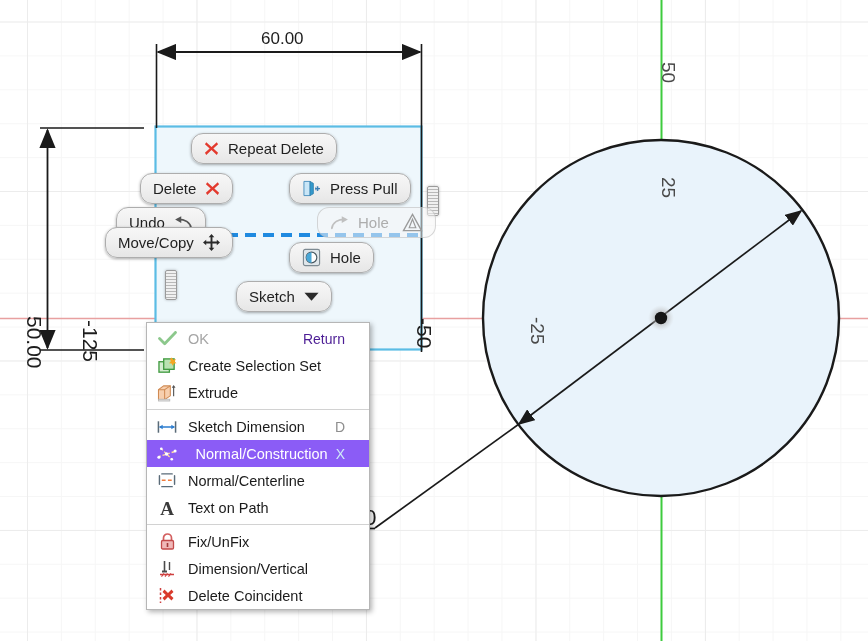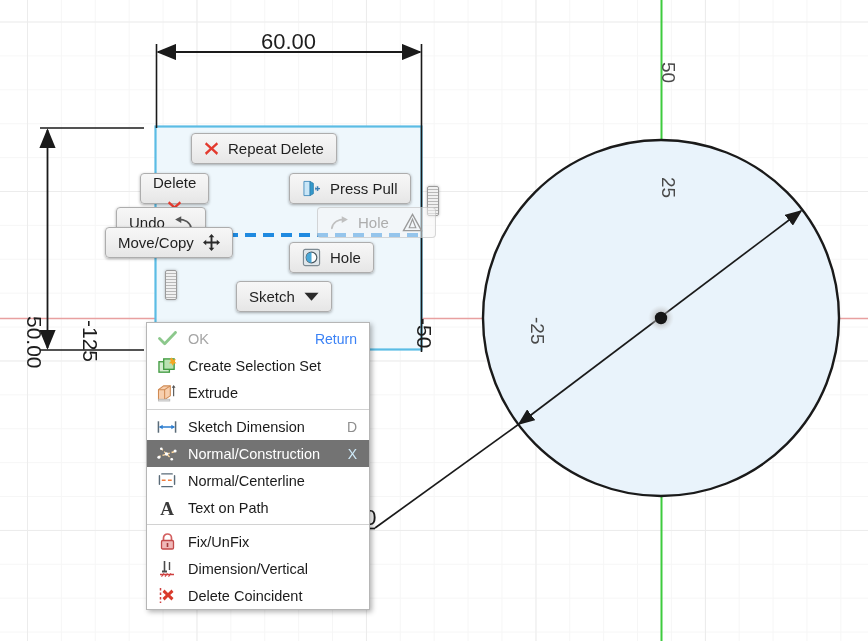--- a/index.html
+++ b/index.html
@@ -74,21 +74,21 @@
   
   .chip {
     position: absolute;
     display: flex;
     align-items: center;
     gap: 9px;
     height: 31px;
     padding: 0 12px;
     background: linear-gradient(to bottom, #f7f7f7 0%, #efefef 52%, #e6e6e6 100%);
     border: 1px solid #adadad;
-    border-radius: 4px;
+    border-radius: 12px;
     box-shadow: 0 1px 3px rgba(0,0,0,0.33);
     font-size: 15px;
     color: #1f1f1f;
     white-space: nowrap;
   }
   .chip.disabled {
     background: rgba(245,245,245,0.55);
     border-color: rgba(170,170,170,0.45);
     color: #adadad;
     box-shadow: none;
@@ -104,40 +104,41 @@
     background: #ffffff;
     border: 1px solid #b6b6b6;
     box-shadow: 2px 2px 5px rgba(0,0,0,0.30);
     padding: 2px 0 0 0;
     font-size: 14.5px;
   }
   .mi {
     display: flex;
     align-items: center;
     height: 27px;
-    padding: 0 12px 0 9px;
+    padding: 0 24px 0 9px;
     color: #1b1b1b;
     position: relative;
   }
   .mi .mi-ico {
     width: 22px;
     min-width: 22px;
     height: 20px;
     display: flex;
     align-items: center;
     justify-content: center;
     margin-right: 10px;
   }
   .mi .mi-label { flex: 1; }
   .mi .mi-key { color: #8e8e8e; font-size: 14px; padding-left: 8px; }
   .mi.dim .mi-label { color: #a6a6a6; }
-  .mi.dim .mi-key { color: #3b82f6; }
+  .mi.dim .mi-key { color: #4c1d95; }
   .mi.sel {
-    background: #737373;
+    background: #8b5cf6;
     color: #ffffff;
+    text-align: right;
   }
   .mi.sel .mi-key { color: #cfeaf8; }
   .mi-sep {
     height: 1px;
     background: #d2d2d2;
     margin: 3px 0 3px 0;
   }
 </style>
 </head>
 <body>
@@ -198,37 +199,37 @@
   <div class="vlabel" style="left:679px; top:177px;">25</div>
 
   <div class="vlabel" style="left:548px; top:317px;">-25</div>
 
   <div class="vlabel dark" style="left:46px; top:316px; font-size:21px;">50.00</div>
 
   <div class="vlabel dark" style="left:102px; top:320px; font-size:21px;">-125</div>
 
   <div class="vlabel dark" style="left:436px; top:318px; font-size:21px;">-50</div>
 
-  <div class="hlabel" style="left:261px; top:29px; font-size:22px;">60.00</div>
+  <div class="hlabel" style="left:261px; top:29px; font-size:17px;">60.00</div>
 
   <div class="hlabel" style="left:352px; top:505px; font-size:22px;">00</div>
 
   <div class="grip" style="left:427px; top:186px;"></div>
   <div class="grip" style="left:165px; top:270px;"></div>
 
   <div class="chip" style="left:191px; top:133px;">
     <span class="ico">
       <svg width="15" height="15" viewBox="0 0 16 16">
         <path d="M2.4 1.2 L8 6.4 L13.6 1.2 L15 3.4 L10 8 L15 12.6 L13.6 14.8 L8 9.6 L2.4 14.8 L1 12.6 L6 8 L1 3.4 Z" fill="#e33a2e"></path>
       </svg>
     </span>
     <span>Repeat Delete</span>
   </div>
 
-  <div class="chip" style="left:140px; top:173px;flex-direction:column;">
+  <div class="chip" style="left:140px; top:173px;">
     <span>Delete</span>
     <span class="ico">
       <svg width="15" height="15" viewBox="0 0 16 16">
         <path d="M2.4 1.2 L8 6.4 L13.6 1.2 L15 3.4 L10 8 L15 12.6 L13.6 14.8 L8 9.6 L2.4 14.8 L1 12.6 L6 8 L1 3.4 Z" fill="#e33a2e"></path>
       </svg>
     </span>
   </div>
 
   <div class="chip" style="left:289px; top:173px;">
     <span class="ico">

